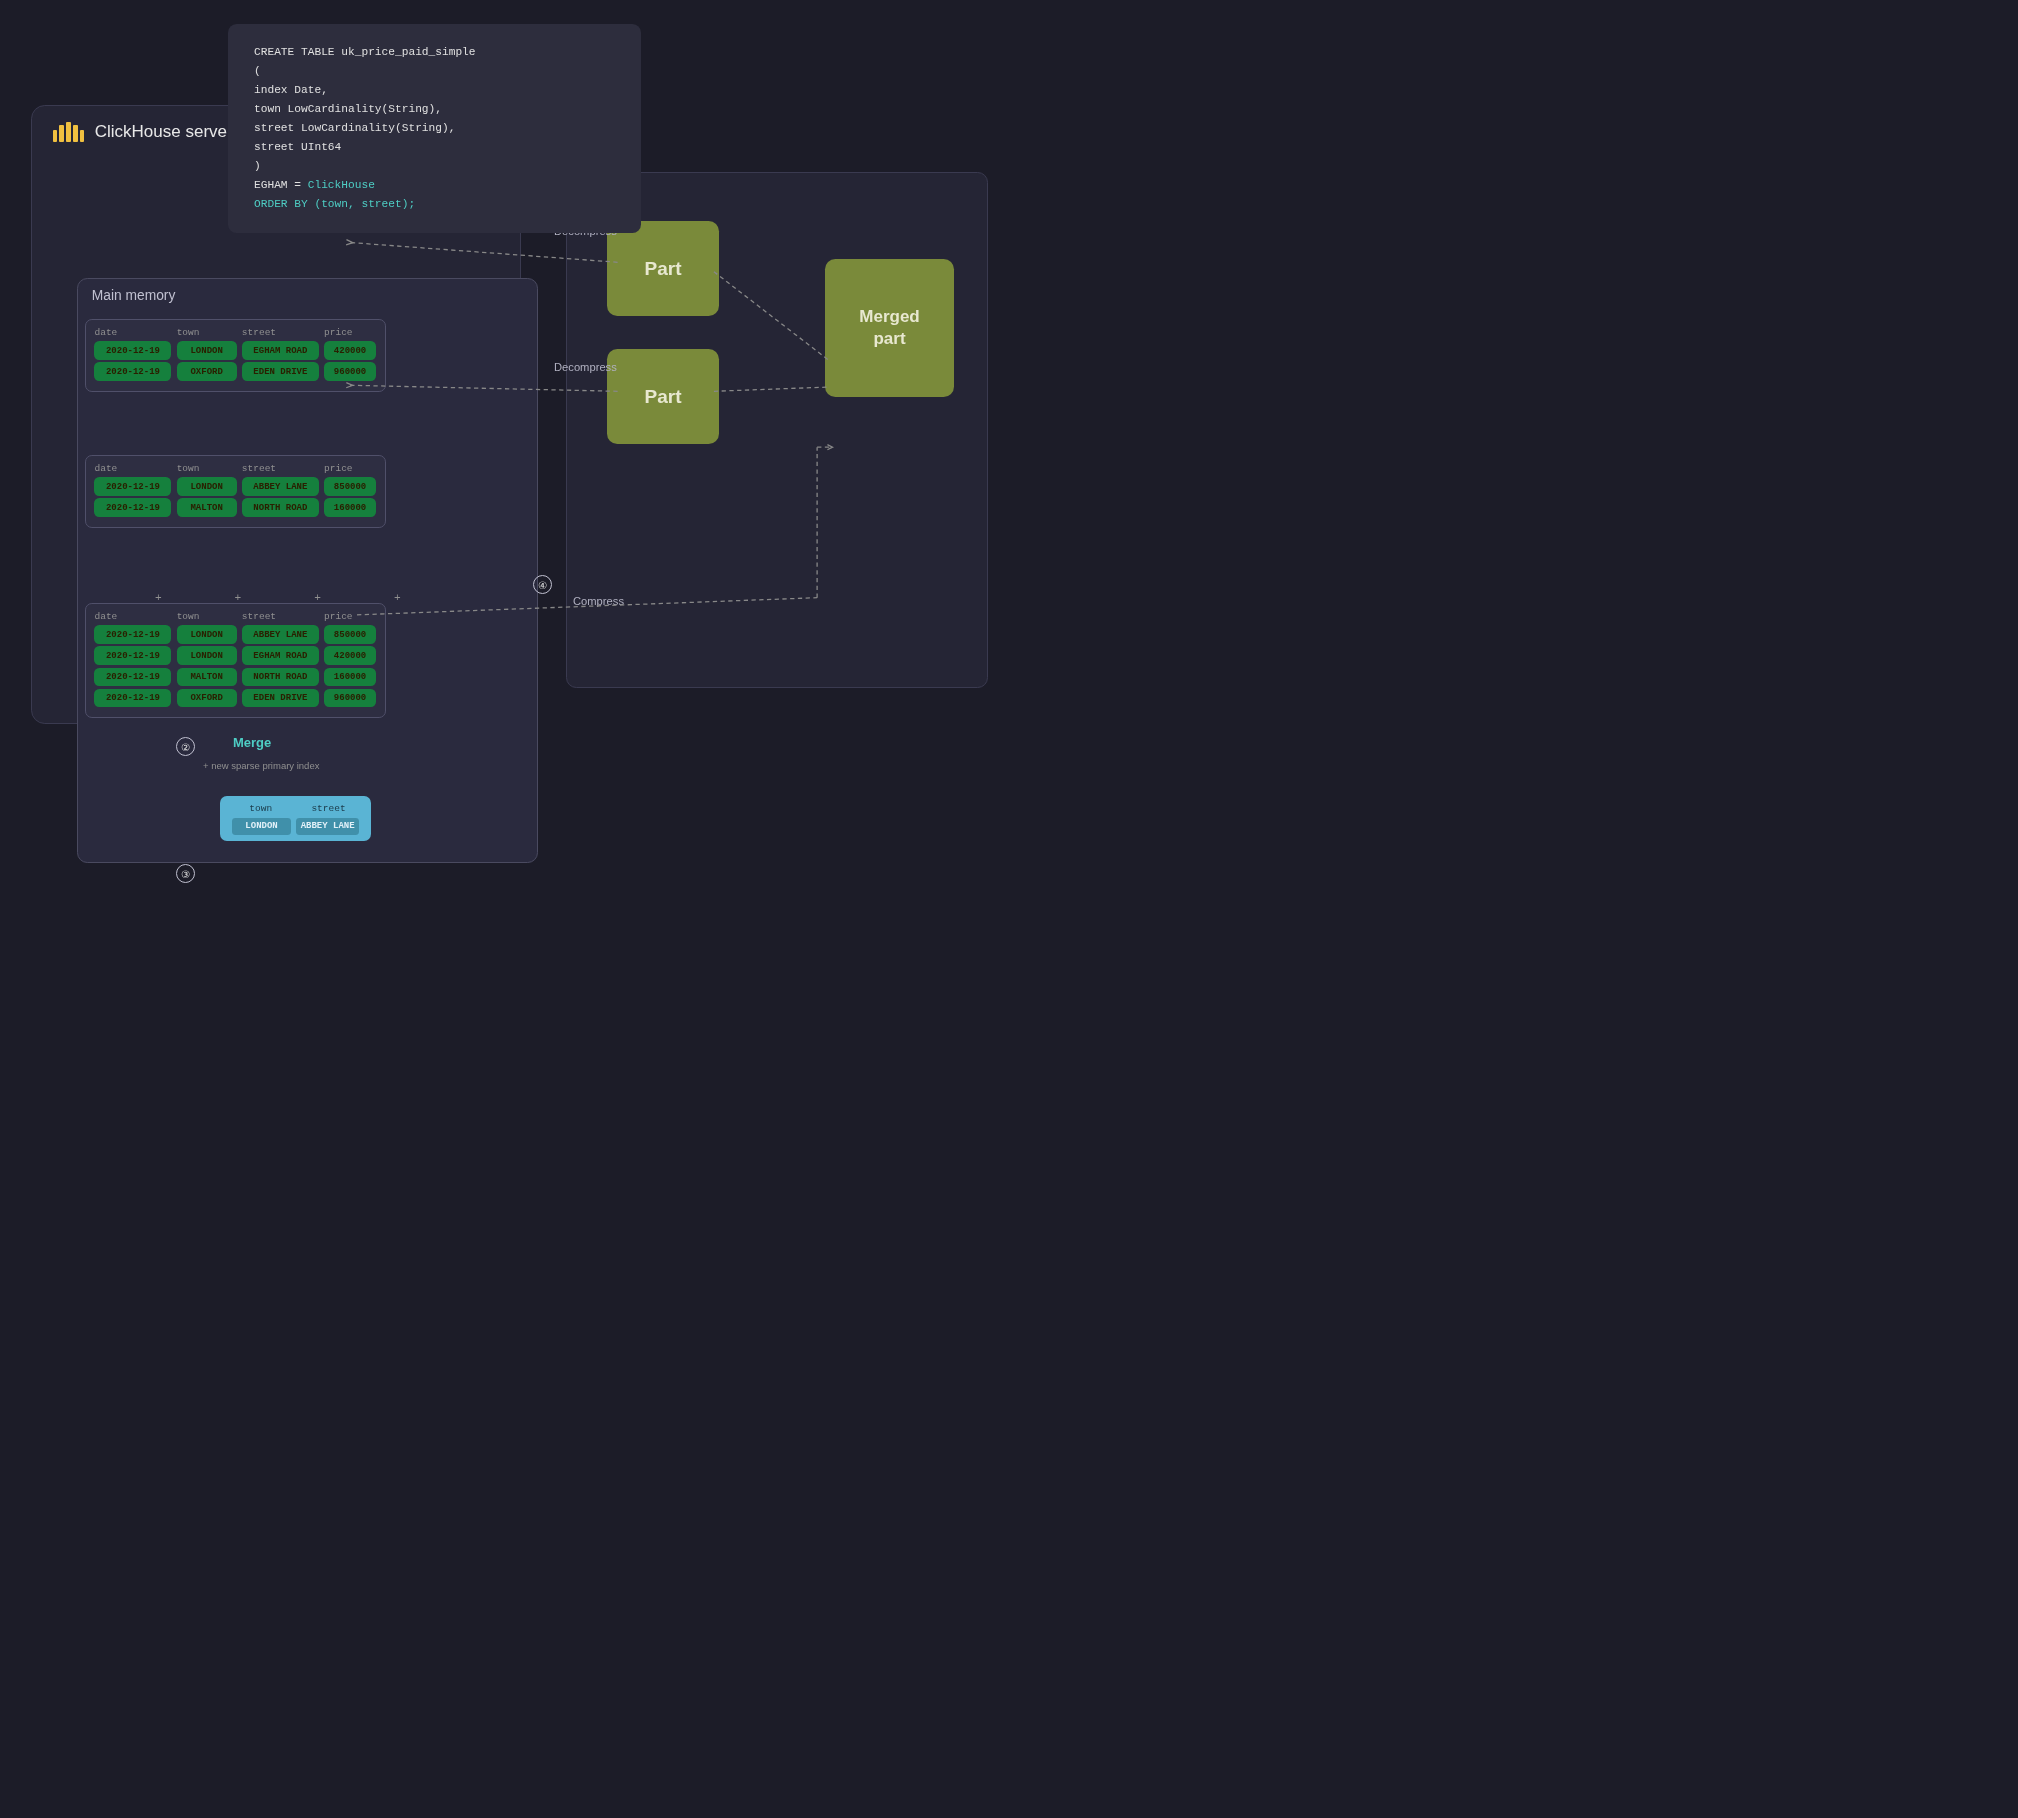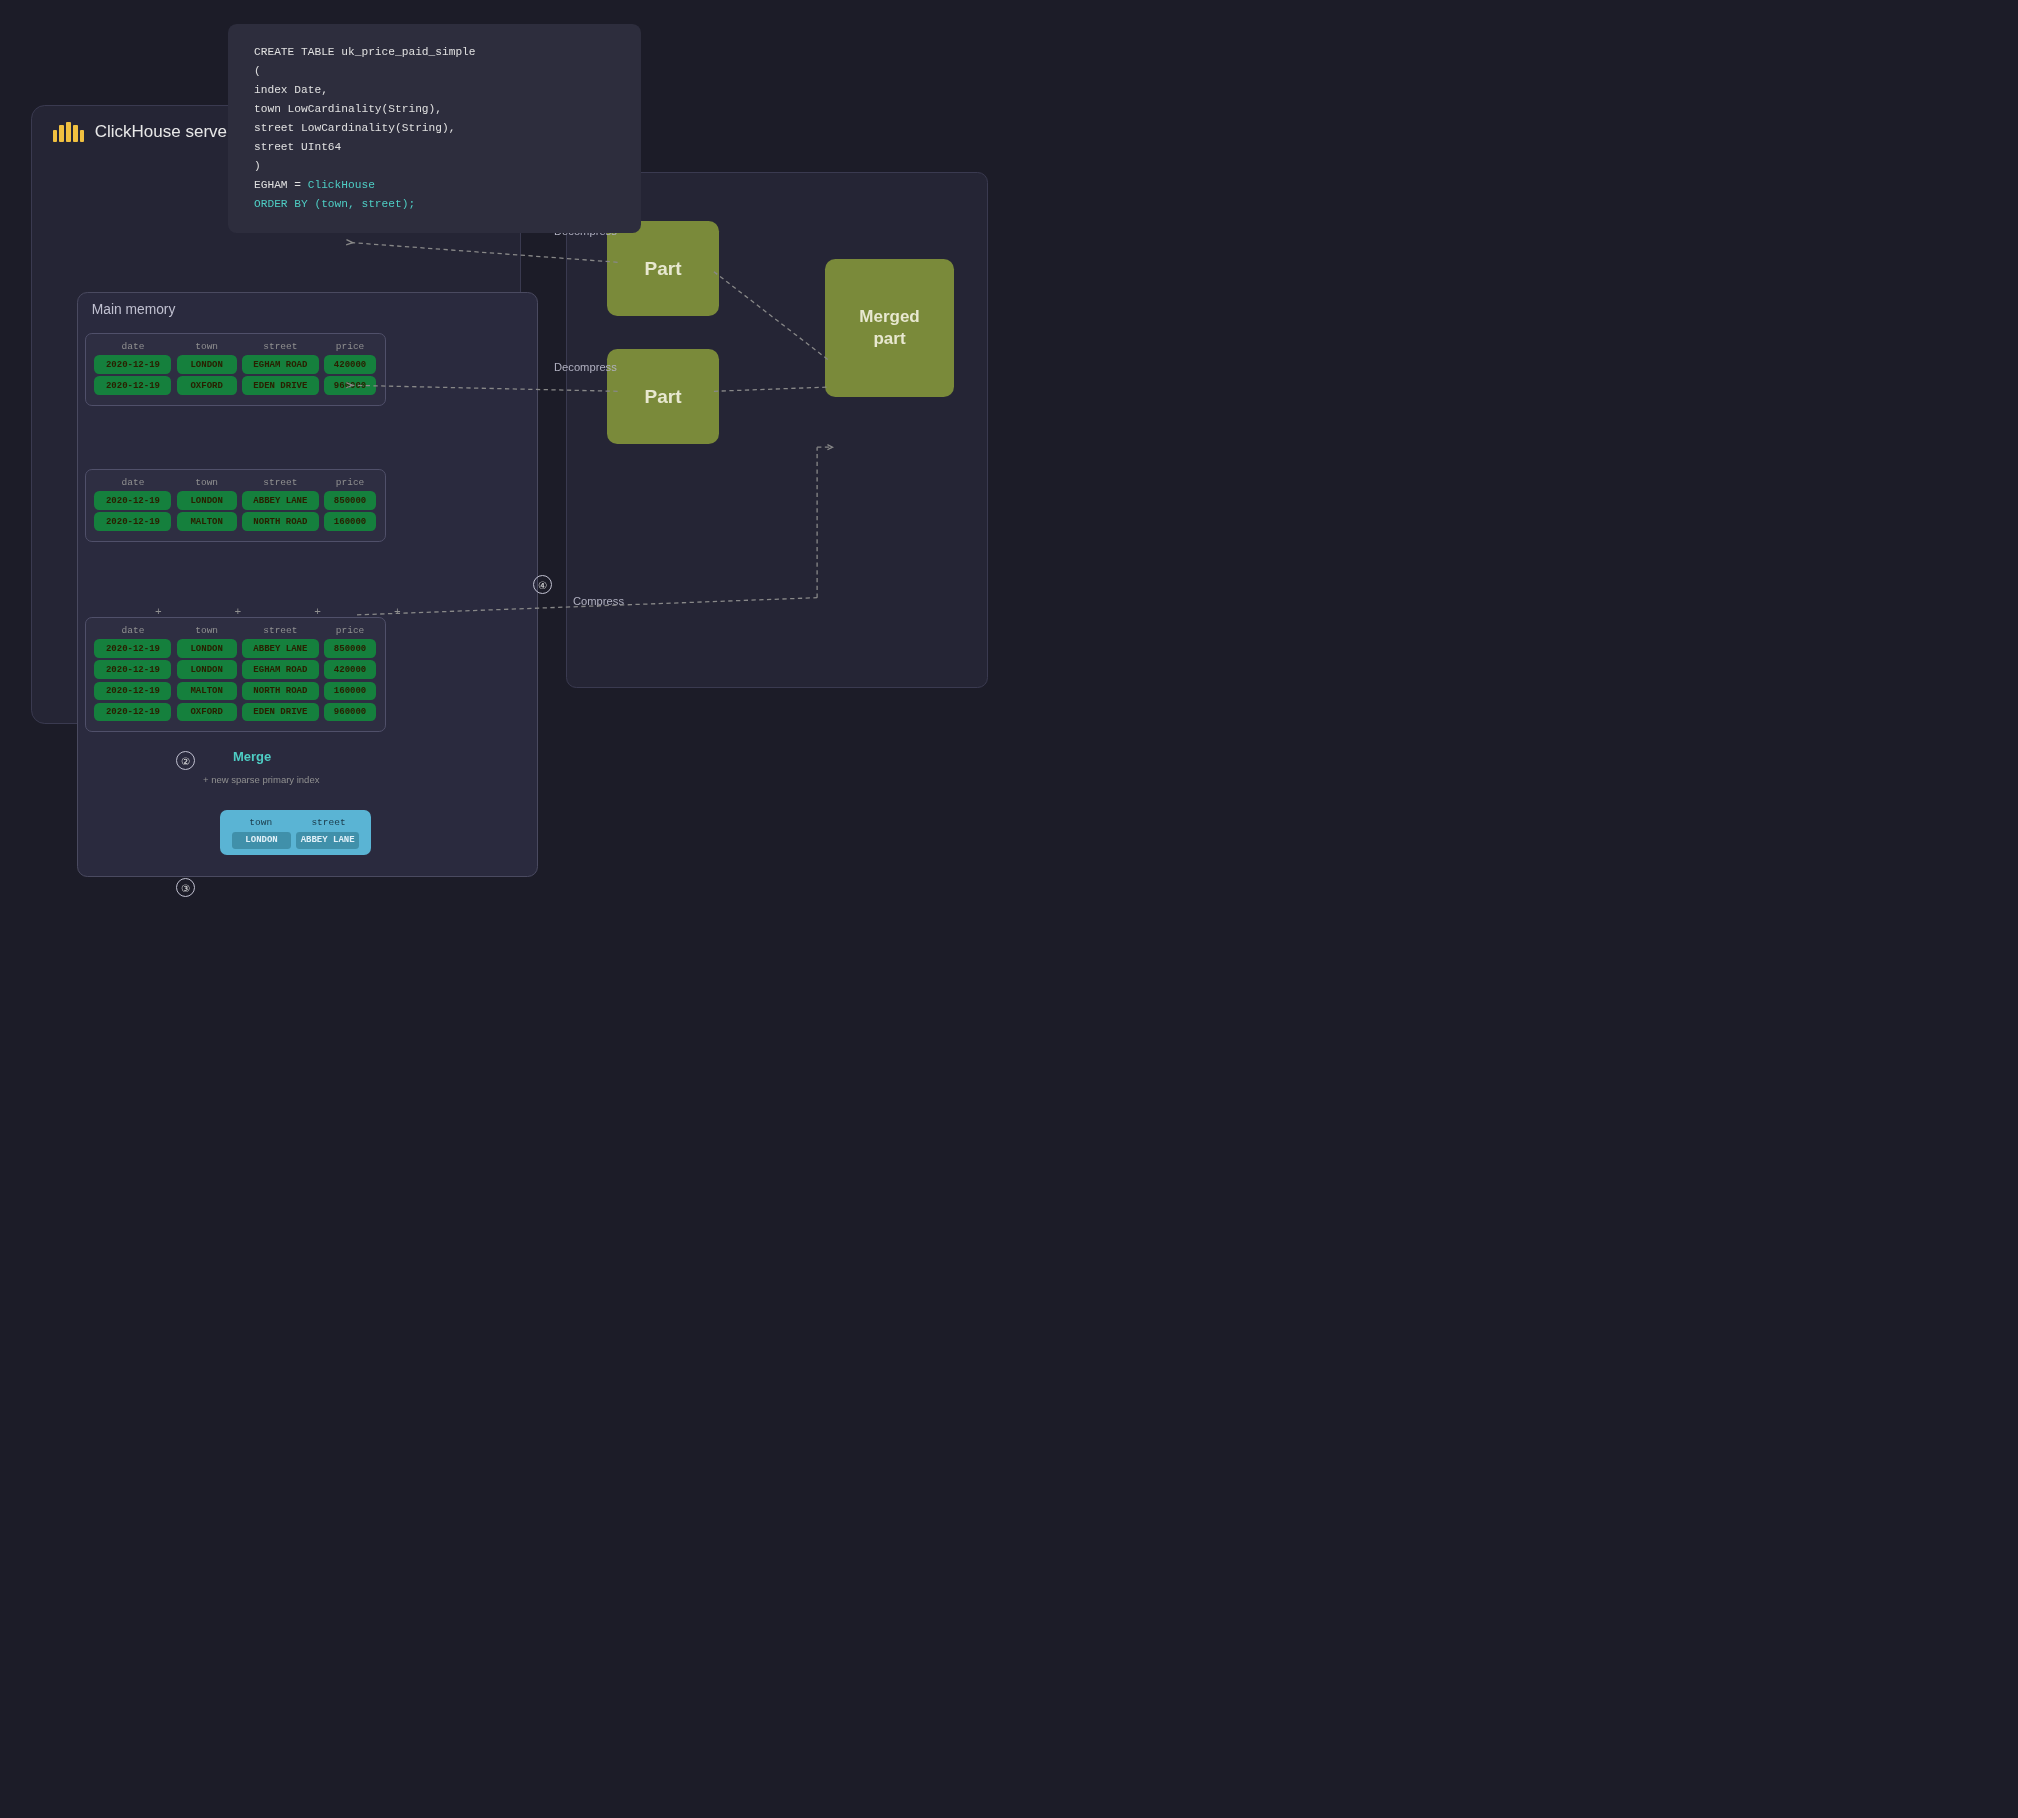--- a/index.html
+++ b/index.html
@@ -59,21 +59,21 @@
     .ch-logo span {
       display: inline-block;
       width: 4.3px;
       background: #f0c040;
       border-radius: 0.9px;
     }
 
     
     .main-memory {
       position: absolute;
-      top: 186px;
+      top: 172px;
       left: 45px;
       width: 461px;
       height: 585px;
       background: #2a2a3e;
       border: 1.3px solid #4a4a60;
       border-radius: 10.3px;
     }
     .main-memory-label {
       color: #c0c0d0;
       font-family: sans-serif;
@@ -92,21 +92,20 @@
 
     
     .tbl-header {
       display: flex;
       gap: 5.2px;
       margin-bottom: 3.4px;
     }
     .tbl-col-label {
       color: #909090;
       font-size: 9.5px;
-      text-align: center;
     }
     .col-date { width: 77px; }
     .col-town { width: 60px; }
     .col-street { width: 77px; }
     .col-price { width: 52px; }
 
     .tbl-row {
       display: flex;
       gap: 5.2px;
       margin-bottom: 2.6px;

